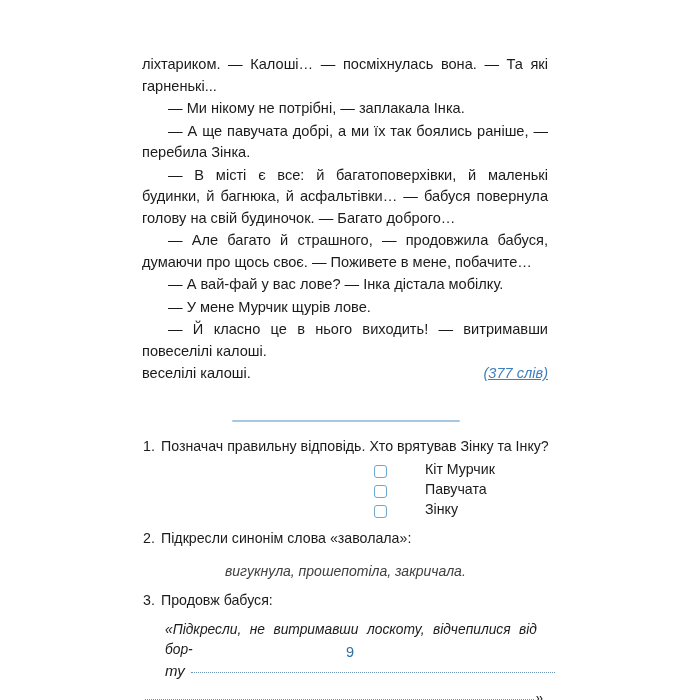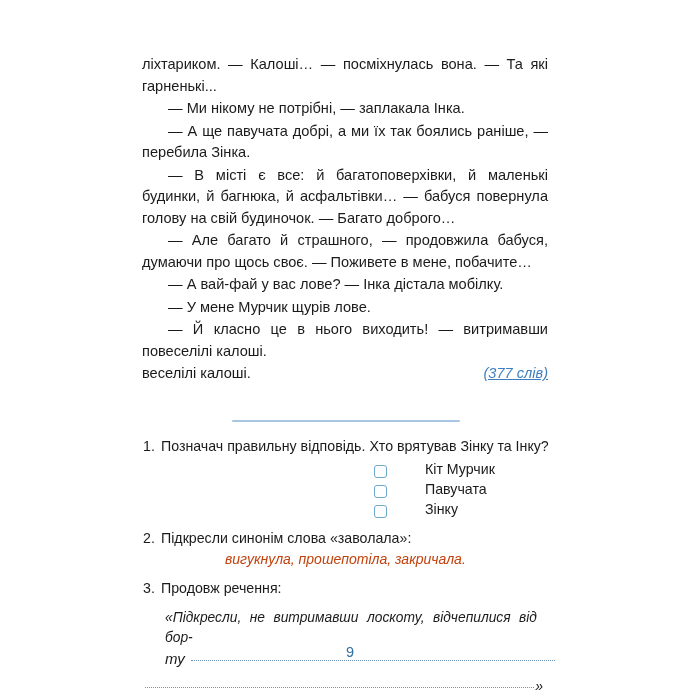--- a/index.html
+++ b/index.html
@@ -127,26 +127,26 @@
     margin-left: 22px;
     font-size: 14.2px;
     line-height: 17px;
     color: #1b1b1b;
     white-space: nowrap;
   }
 
   .q2 { margin-top: 10px; }
 
   .synonyms {
-    margin: 0 0 0 0;
+    margin: 12px 0 0 0;
     padding-left: 82px;
     font-style: italic;
     font-size: 14px;
     line-height: 20px;
-    color: #c2410c;
+    color: #404040;
   }
 
   .q3 { margin-top: 9px; }
 
   .sentence {
     margin: 9px 0 0 0;
     padding-left: 22px;
     font-style: italic;
     font-size: 13.8px;
     line-height: 20px;
@@ -261,21 +261,21 @@
 
     <div class="q q2">
       <span class="num">2.</span>
       <span class="qtext">Підкресли синонім слова «заволала»:</span>
     </div>
 
     <div class="synonyms">вигукнула, прошепотіла, закричала.</div>
 
     <div class="q q3">
       <span class="num">3.</span>
-      <span class="qtext">Продовж речення:</span>
+      <span class="qtext">Продовж бабуся:</span>
     </div>
 
     <div class="sentence">«Підкресли, не витримавши лоскоту, відчепилися від бор-</div>
 
     <div class="fill-row">
       <span class="lead">ту</span>
       <span class="dots"></span>
     </div>
 
     <div class="fill-row2">

